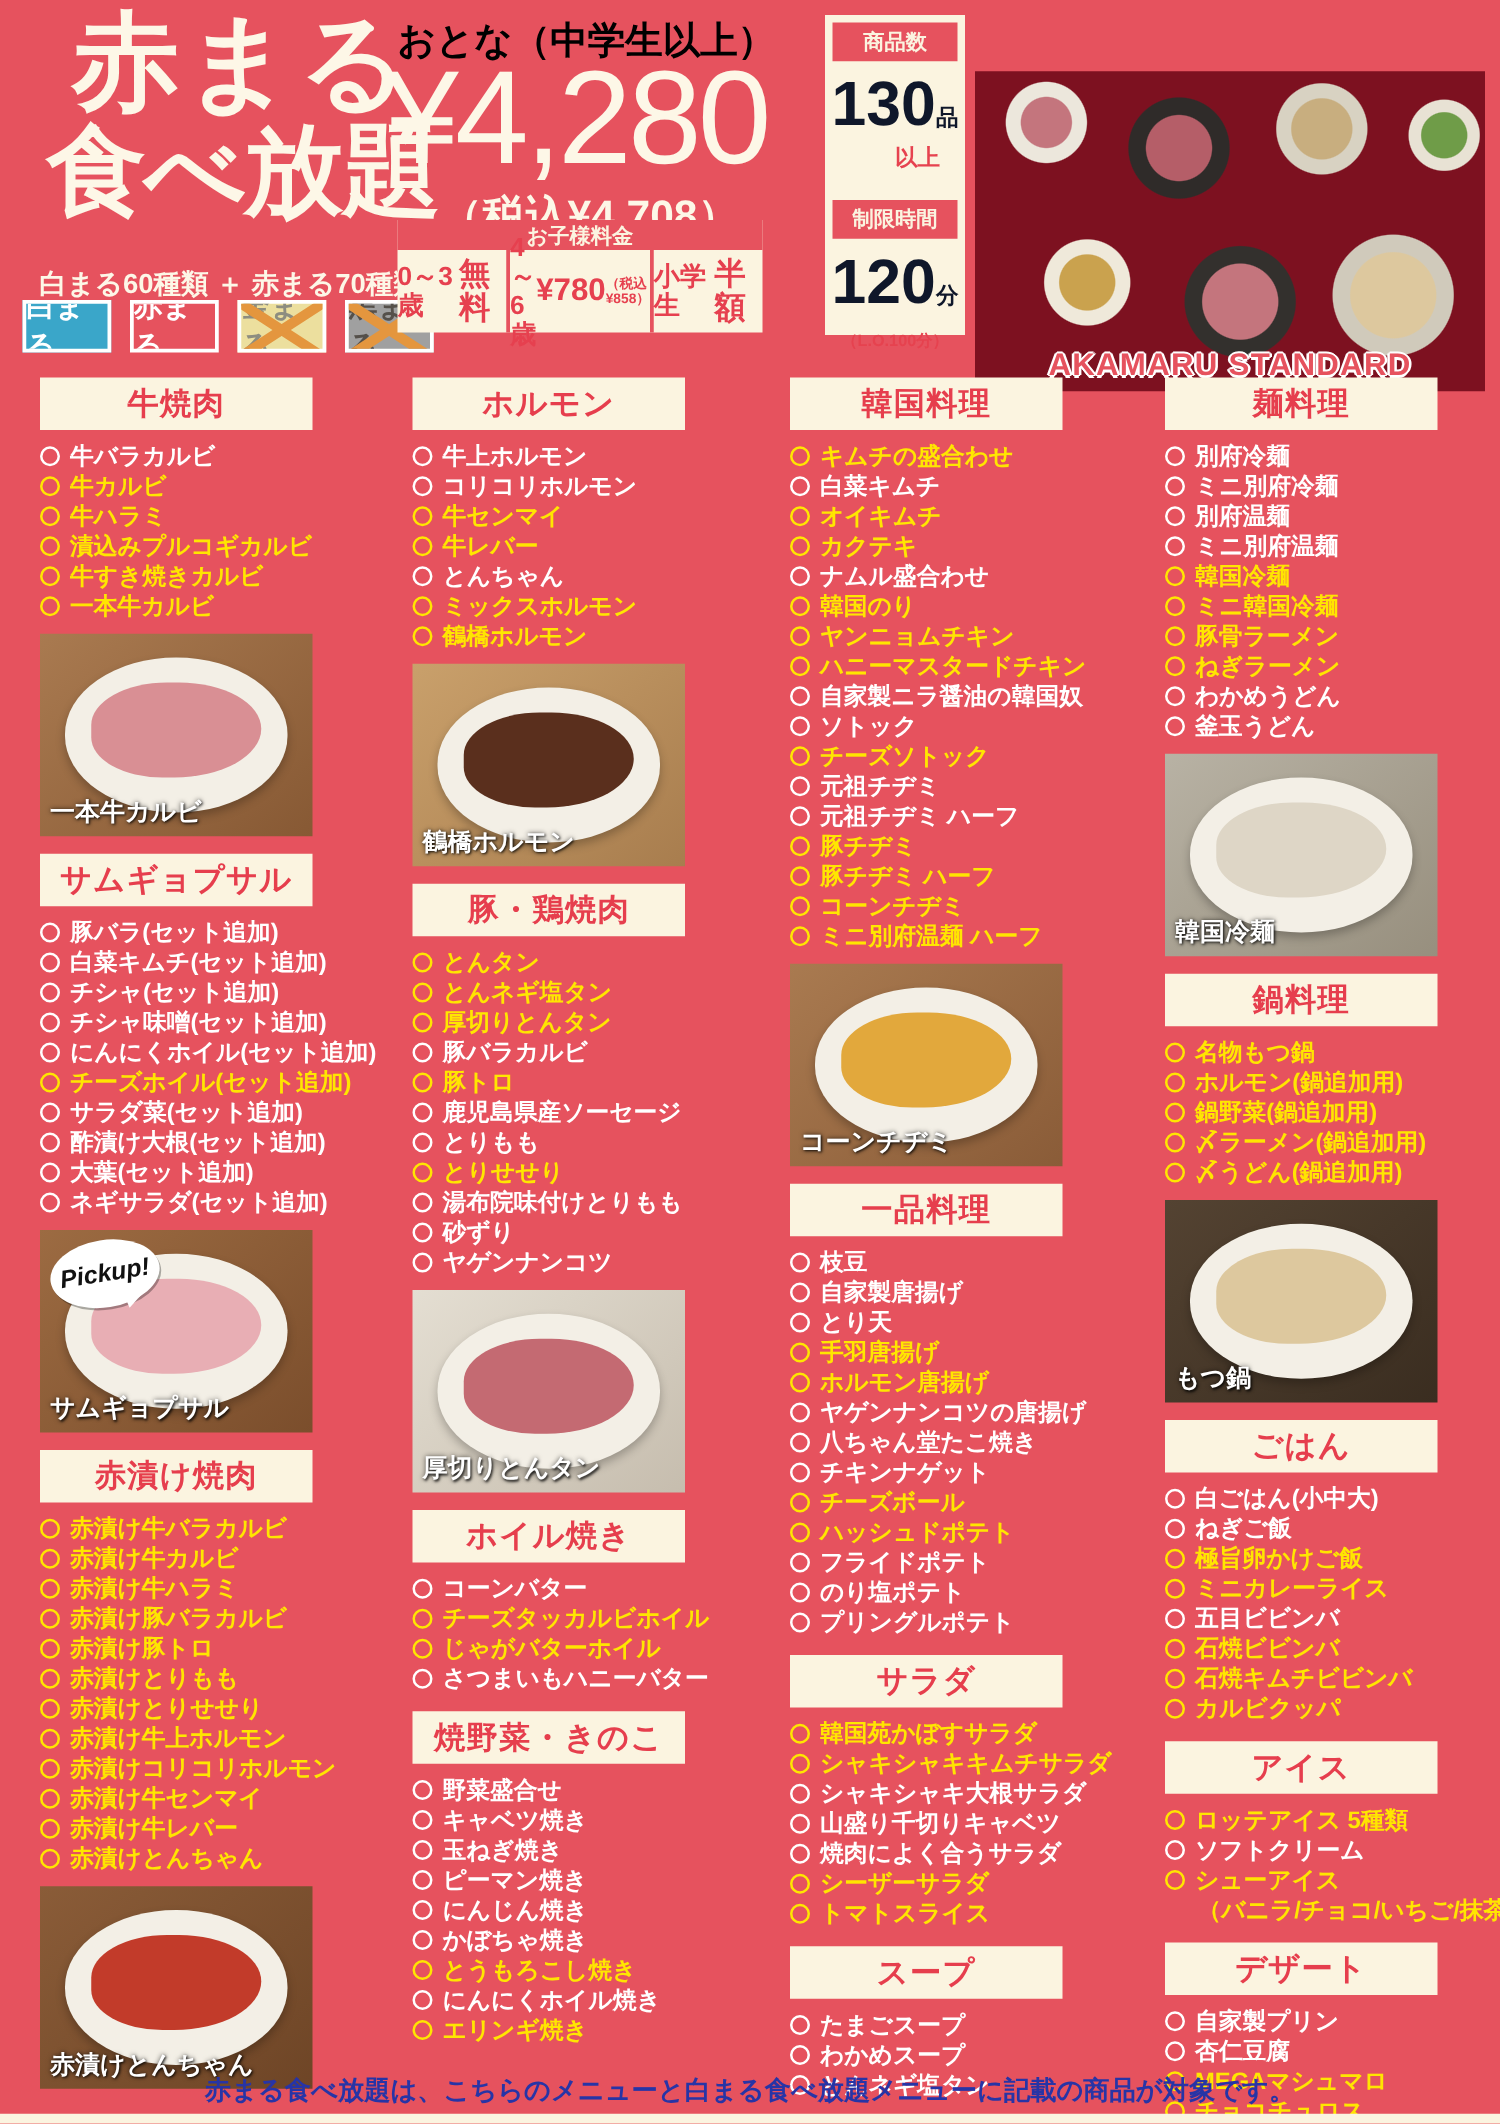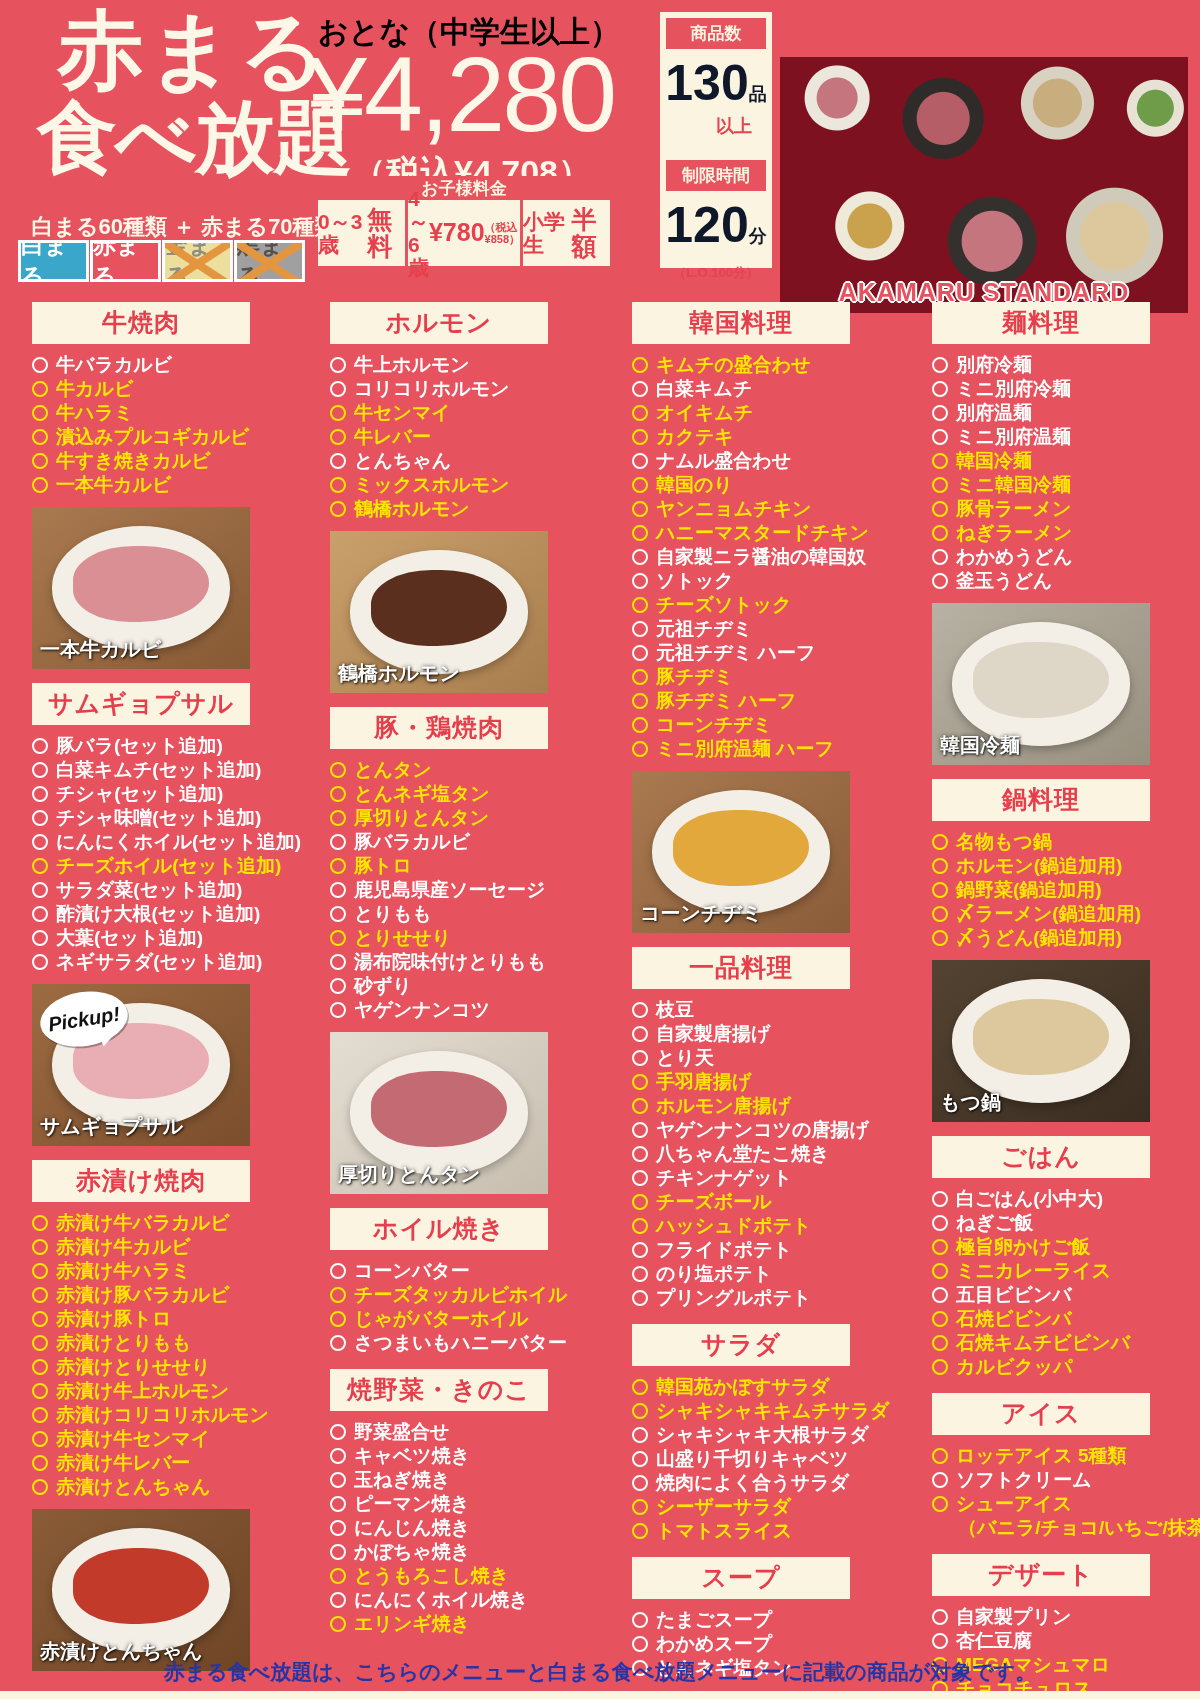--- a/index.html
+++ b/index.html
@@ -5,21 +5,21 @@
   html,body{margin:0;padding:0;}
   body{width:1200px;height:1699px;position:relative;background:#e6525e;
        font-family:"Liberation Sans","DejaVu Sans",sans-serif;overflow:hidden;}
 
   
   .title{position:absolute;left:20px;top:4px;width:348px;color:#fdf7e7;font-weight:900;text-align:center;}
   .title .l1{font-size:86px;line-height:92px;letter-spacing:4px;}
   .title .l2{font-size:80px;line-height:84px;letter-spacing:-2px;font-family:Liberation Serif, serif;}
   .subtitle{position:absolute;left:16px;top:212px;width:336px;text-align:center;
             font-size:22px;font-weight:bold;color:#fdf7e7;}
-  .badges{position:absolute;left:18px;top:240px;display:flex;gap:1px;justify-content:center;}
+  .badges{position:absolute;left:18px;top:240px;display:flex;gap:15px;justify-content:center;}
   .badge{position:relative;width:71px;height:42px;display:flex;align-items:center;justify-content:center;
          font-size:23px;font-weight:900;border:3px solid #fff;box-sizing:border-box;overflow:hidden;}
   .cross::before,.cross::after{content:"";position:absolute;left:-12%;top:46%;width:124%;height:8px;
          background:#e4963e;border-radius:4px;}
   .cross::before{transform:rotate(33deg);}
   .cross::after{transform:rotate(-33deg);}
 
   .price-label{position:absolute;left:318px;top:12px;font-size:30px;font-weight:900;color:#000000;}
   .price-amount{position:absolute;left:308px;top:34px;font-size:106px;font-weight:400;color:#fdf7e7;letter-spacing:-3px;}
   .price-tax{position:absolute;left:352px;top:150px;font-size:34px;font-weight:900;color:#fdf7e7;}

